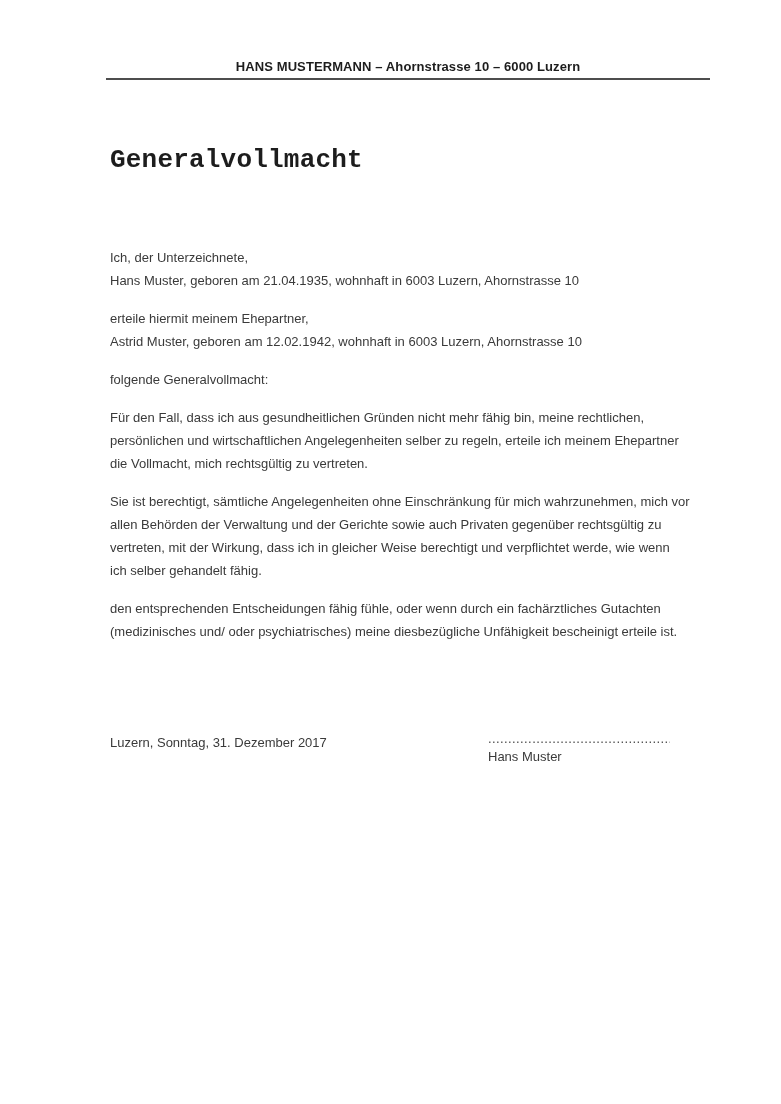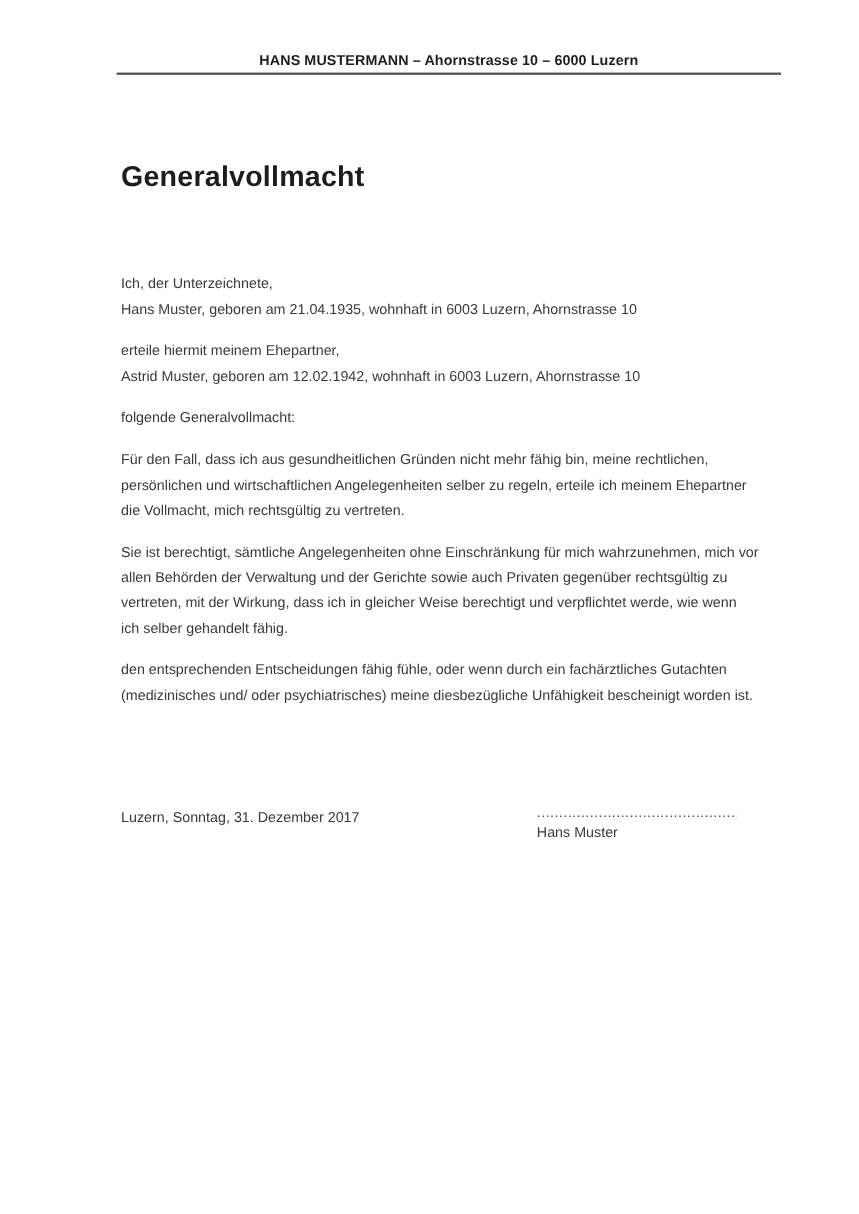--- a/index.html
+++ b/index.html
@@ -16,21 +16,21 @@
     overflow: hidden;
     font-family: "Liberation Sans", "DejaVu Sans", sans-serif;
     color: #3a3a3a;
     font-size: 13px;
     line-height: 23px;
     -webkit-font-smoothing: antialiased;
   }
   
   .letterhead {
     position: absolute;
-    top: 4px;
+    top: 16px;
     left: 106px;
     width: 604px;
   }
   .letterhead-text {
     margin-top: 42px;
     text-align: center;
     font-weight: bold;
     font-size: 13px;
     line-height: 17px;
     color: #1d1d1d;
@@ -50,20 +50,21 @@
     left: 110px;
     width: 606px;
   }
   .doc-title {
     margin: 144px 0 0 0;
     font-size: 26px;
     line-height: 32px;
     font-weight: bold;
     color: #1d1d1d;
     letter-spacing: 0.2px;
+    font-family: Liberation Mono, monospace;
   }
   .block {
     margin-top: 15px;
   }
   .block.first-block {
     margin-top: 70px;
   }
   .block .line {
     white-space: nowrap;
   }
@@ -130,21 +131,21 @@
 
     <section class="block">
       <div class="line">Sie ist berechtigt, sämtliche Angelegenheiten ohne Einschränkung für mich wahrzunehmen, mich vor</div>
       <div class="line">allen Behörden der Verwaltung und der Gerichte sowie auch Privaten gegenüber rechtsgültig zu</div>
       <div class="line">vertreten, mit der Wirkung, dass ich in gleicher Weise berechtigt und verpflichtet werde, wie wenn</div>
       <div class="line">ich selber gehandelt fähig.</div>
     </section>
 
     <section class="block">
       <div class="line">den entsprechenden Entscheidungen fähig fühle, oder wenn durch ein fachärztliches Gutachten</div>
-      <div class="line">(medizinisches und/ oder psychiatrisches) meine diesbezügliche Unfähigkeit bescheinigt worden ist.</div>
+      <div class="line">(medizinisches und/ oder psychiatrisches) meine diesbezügliche Unfähigkeit bescheinigt erteile ist.</div>
     </section>
 
     <section class="signature-row">
       <div class="place-date">Luzern, Sonntag, 31. Dezember 2017</div>
       <div class="signature-block">
         <div class="dotted-line">..................................................</div>
         <div class="signatory-name">Hans Muster</div>
       </div>
     </section>
 

